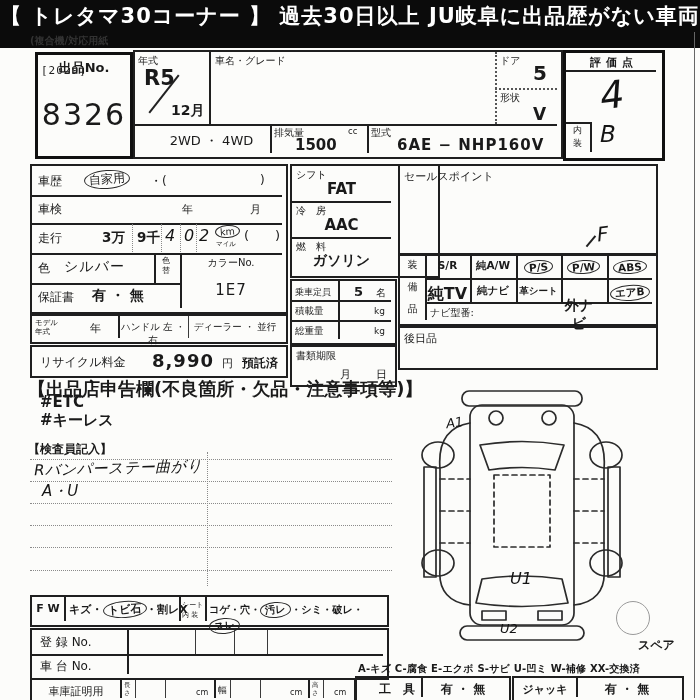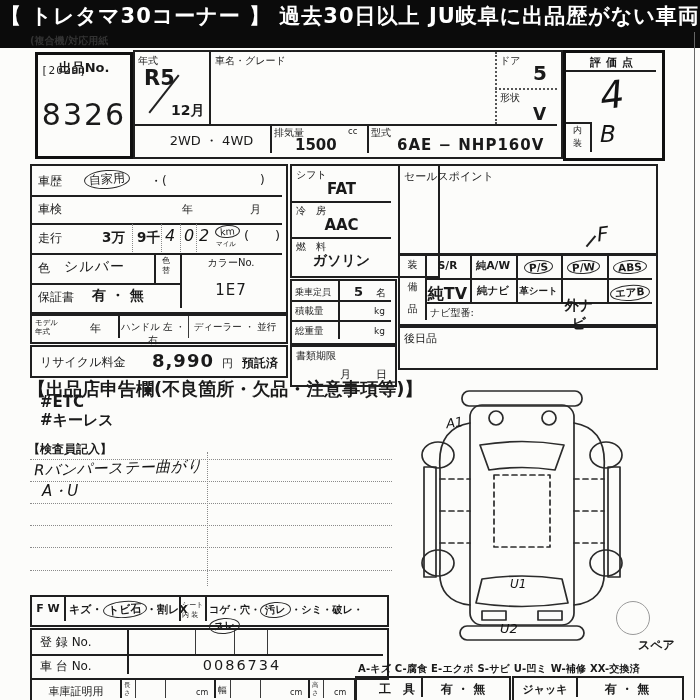--- a/index.html
+++ b/index.html
@@ -230,21 +230,21 @@
         <rect x="208" y="84" width="12" height="110"></rect>
         <ellipse cx="38" cy="72" rx="16" ry="13"></ellipse>
         <ellipse cx="38" cy="180" rx="16" ry="13"></ellipse>
         <ellipse cx="206" cy="72" rx="16" ry="13"></ellipse>
         <ellipse cx="206" cy="180" rx="16" ry="13"></ellipse>
         <rect x="94" y="92" width="56" height="72" stroke-dasharray="5 4"></rect>
         <path stroke-dasharray="5 4" d="M40 96 H70 M40 128 H70 M40 160 H70 M174 96 H204 M174 128 H204 M174 160 H204"></path>
       </g>
     </svg>
     <div class="a hand" style="left:46px;top:32px;font-size:13px;transform:rotate(-8deg);">A1</div>
-    <div class="a hand" style="left:110px;top:194px;font-size:12px;text-align:right;">U1</div>
+    <div class="a hand" style="left:110px;top:186px;font-size:16px;text-align:right;">U1</div>
     <div class="a hand" style="left:100px;top:238px;font-size:13px;">U2</div>
     <div class="a" style="left:216px;top:218px;width:32px;height:32px;border:1.5px solid #9a9a9a;border-radius:50%;"></div>
     <div class="a b" style="left:238px;top:254px;font-size:12px;">スペア</div>
   </div>
 
   <div class="a b" style="left:28px;top:441px;font-size:12px;">【検査員記入】</div>
   <div class="dotHl" style="left:30px;top:459px;width:362px;"></div>
   <div class="dotHl" style="left:30px;top:481px;width:362px;"></div>
   <div class="dotHl" style="left:30px;top:503px;width:362px;"></div>
   <div class="dotHl" style="left:30px;top:525px;width:362px;"></div>
@@ -266,21 +266,20 @@
   </div>
 
   <div class="bx" style="left:30px;top:628px;width:355px;height:48px;">
     <div class="hline" style="left:0;top:24px;width:351px;"></div>
     <div class="vline" style="left:95px;top:0;height:44px;"></div>
     <div class="vthin" style="left:163px;top:0;height:24px;"></div>
     <div class="vthin" style="left:202px;top:0;height:24px;"></div>
     <div class="vthin" style="left:235px;top:0;height:24px;"></div>
     <div class="a" style="left:8px;top:4px;font-size:12px;">登 録 No.</div>
     <div class="a" style="left:8px;top:28px;font-size:12px;">車 台 No.</div>
-    <div class="a ctr" style="left:95px;top:27px;width:230px;font-size:14.5px;letter-spacing:2px;">0086734</div>
   </div>
 
   <div class="bx" style="left:30px;top:678px;width:322px;height:22px;">
     <div class="vline" style="left:88px;top:0;height:18px;"></div>
     <div class="a ctr" style="left:0;top:4px;width:88px;font-size:11px;">車庫証明用</div>
     <div class="a" style="left:92px;top:1px;font-size:6.5px;">長</div>
     <div class="a" style="left:92px;top:9px;font-size:6.5px;">さ</div>
     <div class="vthin" style="left:103px;top:0;height:18px;"></div>
     <div class="vthin" style="left:133px;top:0;height:18px;"></div>
     <div class="a" style="left:164px;top:8px;font-size:8px;">cm</div>

